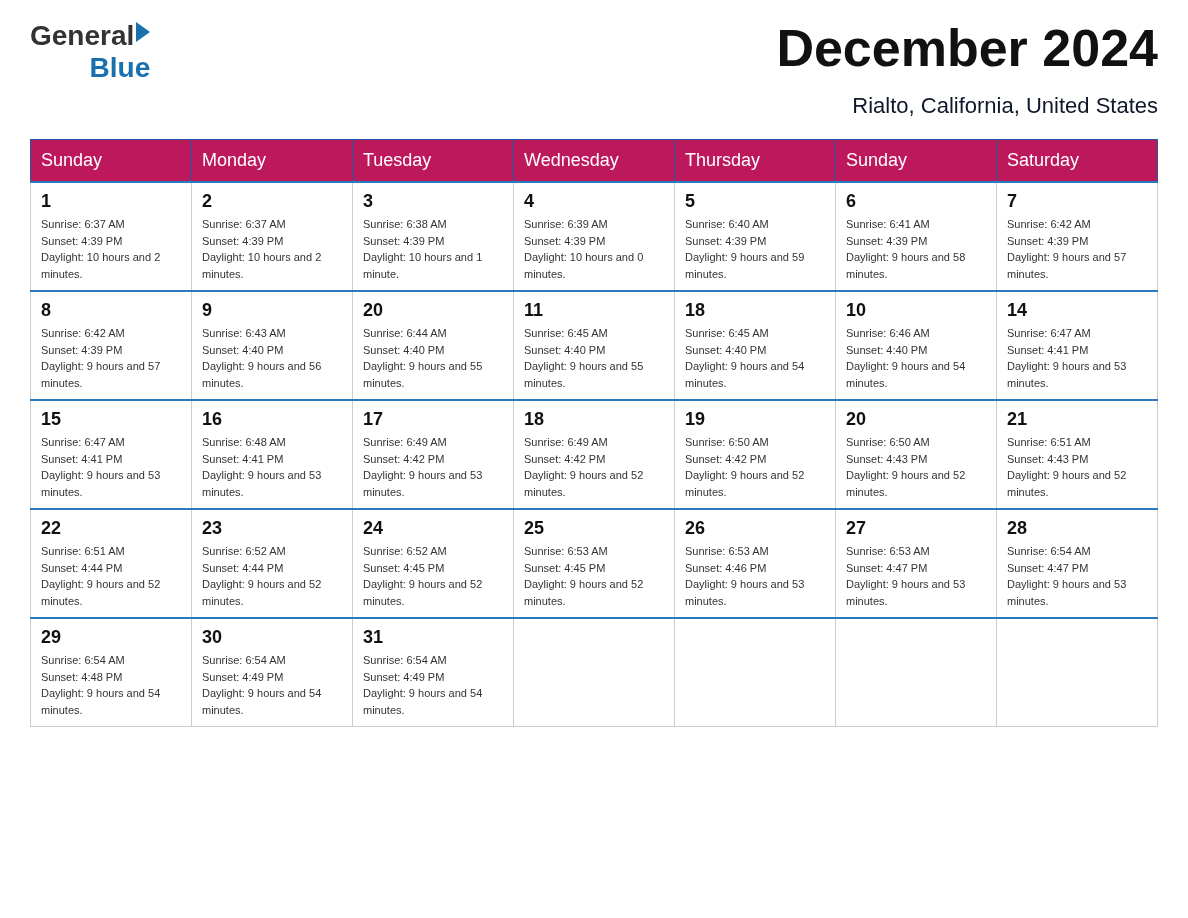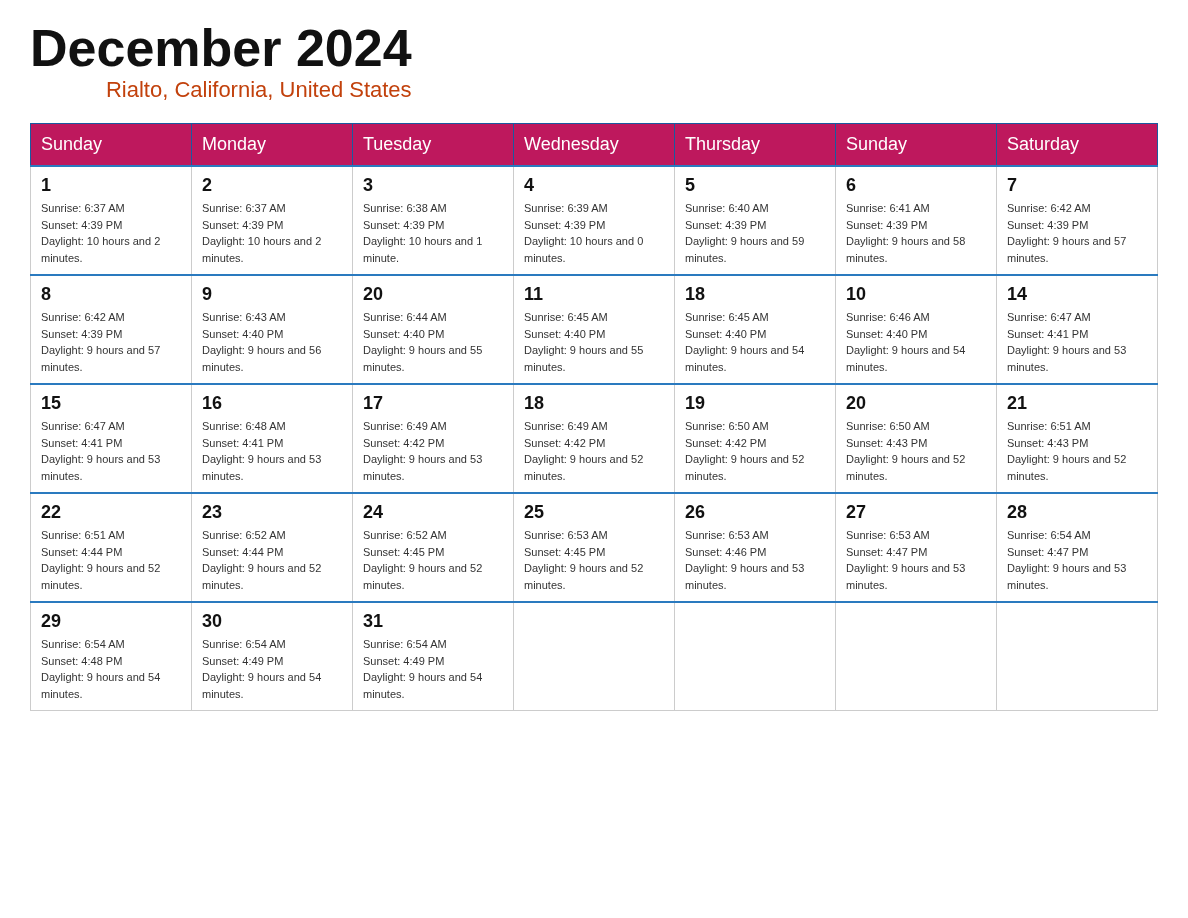--- a/index.html
+++ b/index.html
@@ -51,22 +51,22 @@
       text-align: right;
     }
     .month-title {
       font-size: 52px;
       font-weight: bold;
       color: #111;
       line-height: 1.1;
     }
     .location-subtitle {
       font-size: 22px;
-      color: #c2410c;
-      margin-top: 0;
+      color: #0f172a;
+      margin-top: 16px;
     }
     .calendar-table {
       width: 100%;
       border-collapse: collapse;
       border: 1px solid #aaa;
     }
     .calendar-table th {
       background-color: #be185d;
       color: #fff;
       padding: 10px 10px;
@@ -98,20 +98,29 @@
       background: #fff;
     }
     .week-row td {
       border-top: 2px solid #2a7abf;
     }
   </style>
 </head>
 <body>
 
 <div class="header-area">
+  <div class="logo-wrapper">
+    <div class="logo-line1">
+      <span class="logo-text-general">General</span>
+      <div class="logo-triangle"></div>
+    </div>
+    <div class="logo-line2">
+      <span class="logo-text-blue">Blue</span>
+    </div>
+  </div>
   <div class="title-area">
     <div class="month-title">December 2024</div>
     <div class="location-subtitle">Rialto, California, United States</div>
   </div>
 </div>
 
 <table class="calendar-table">
   <thead>
     <tr>
     <th>Sunday</th>

